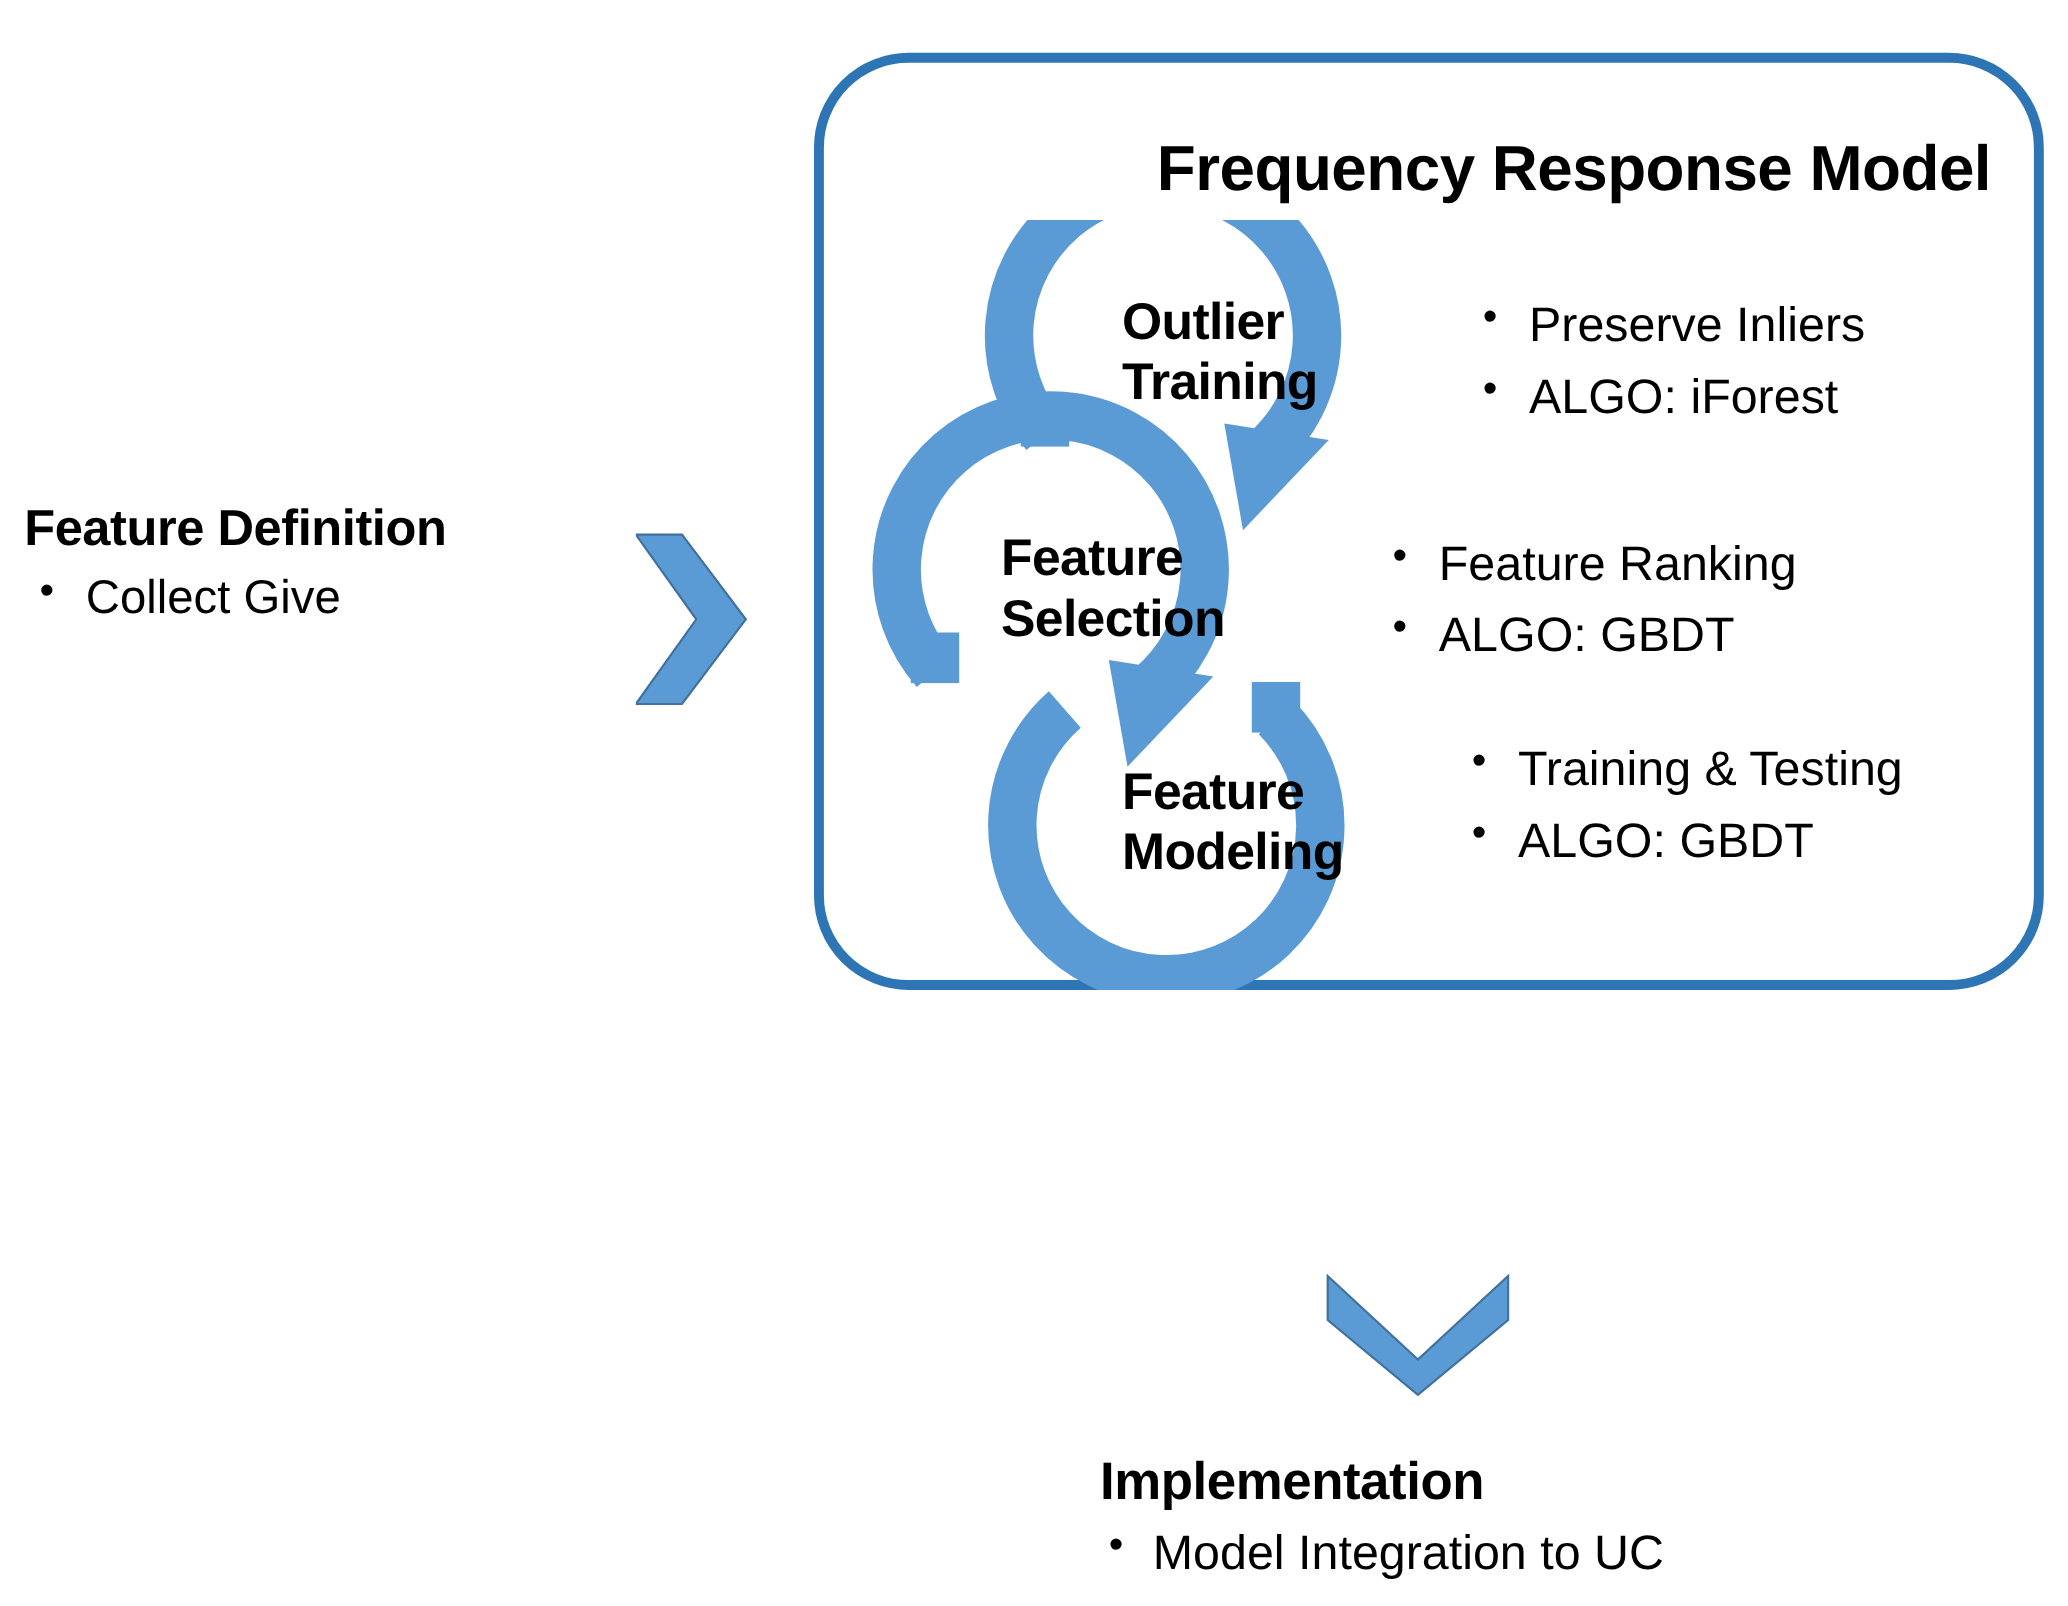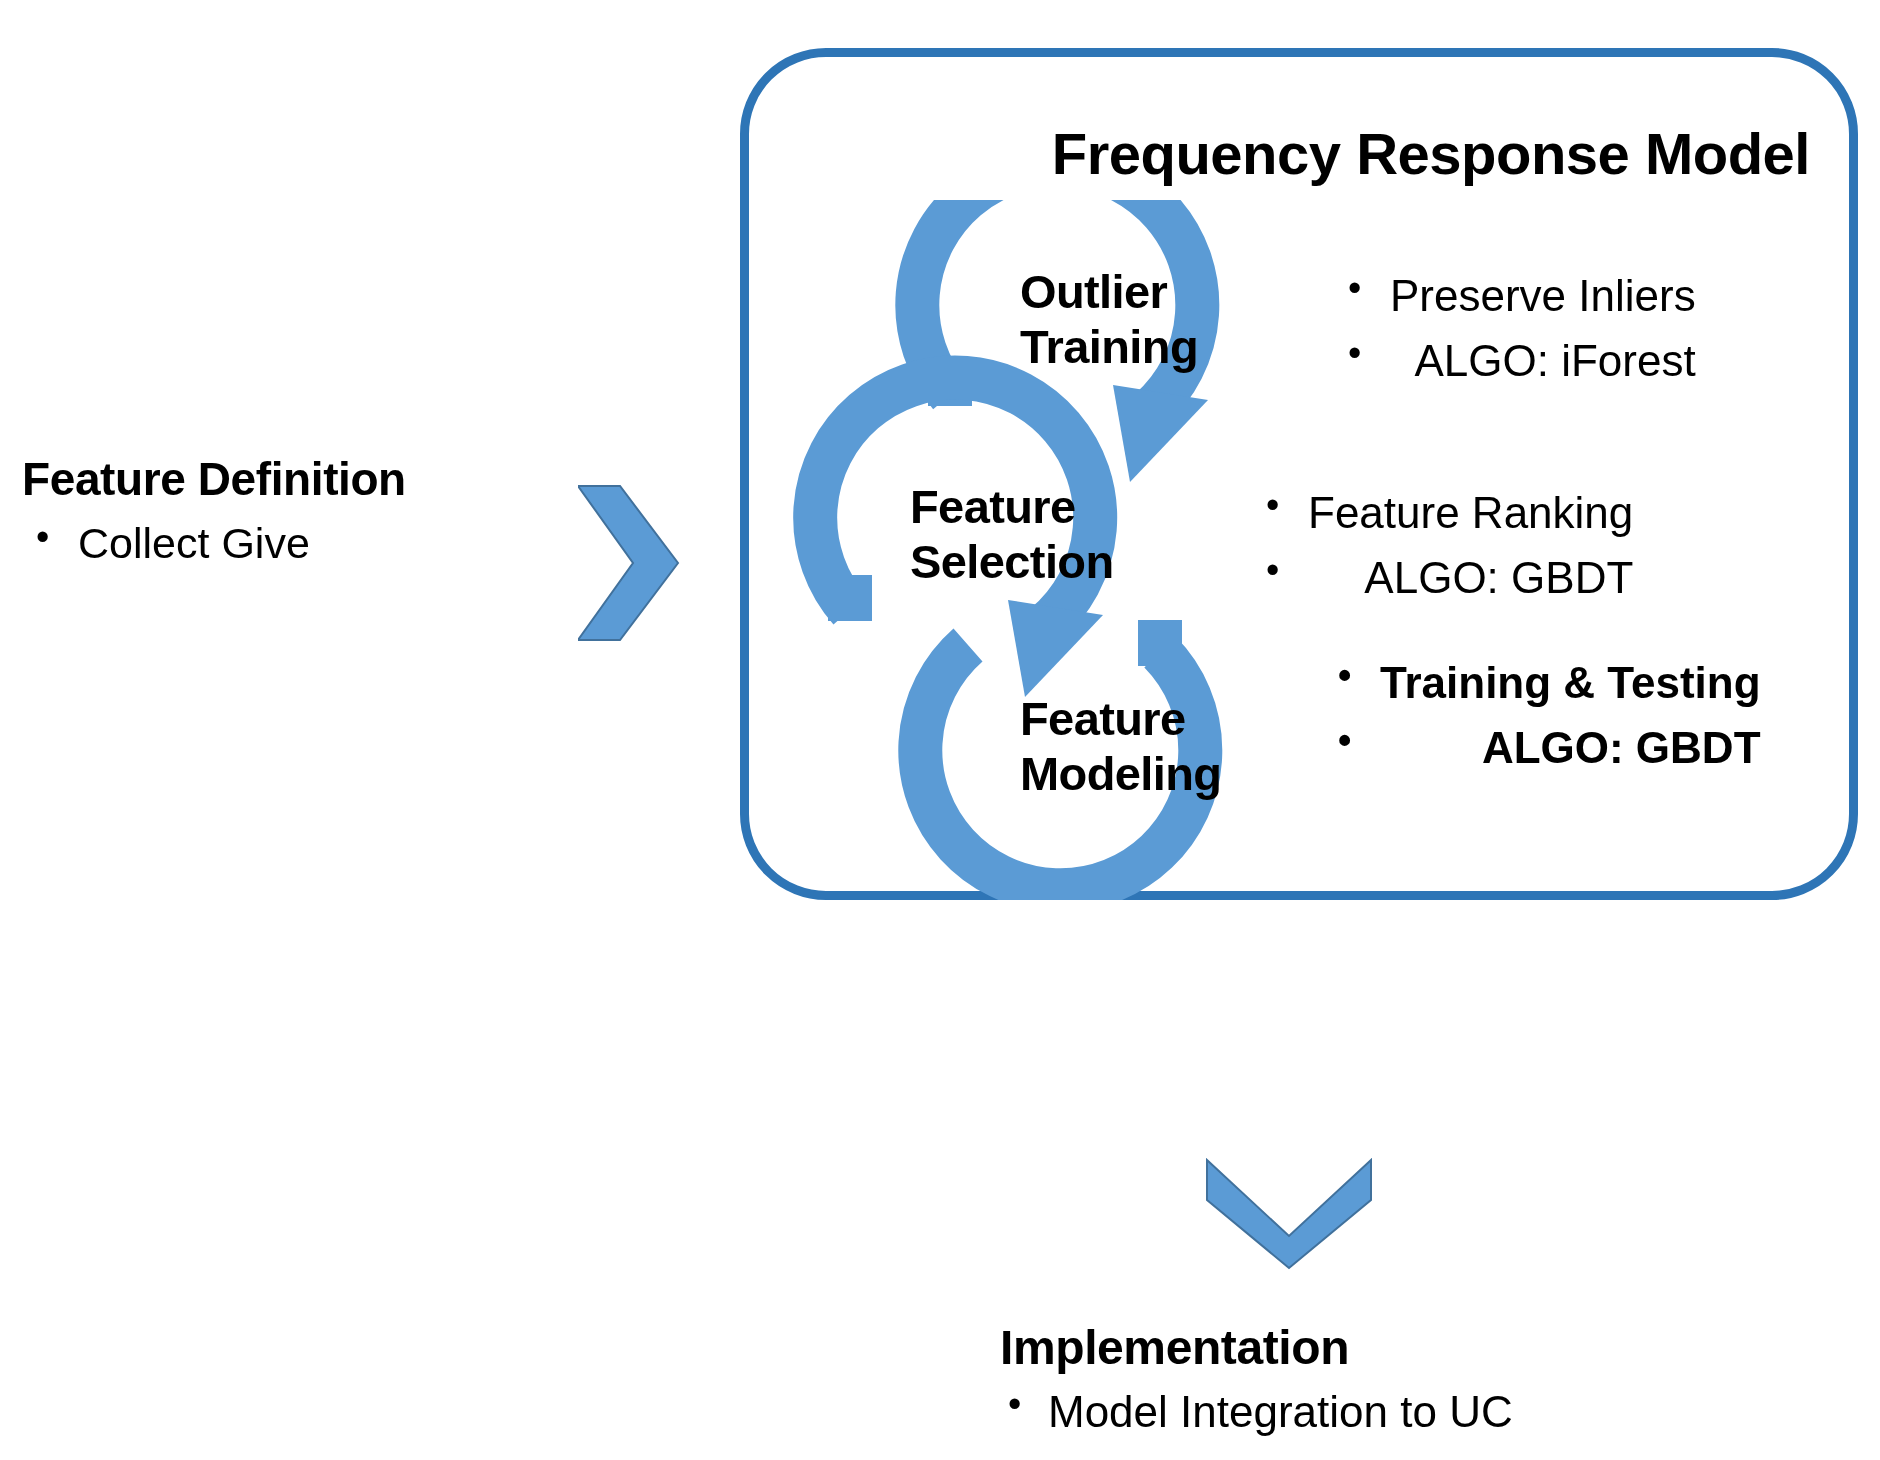--- a/index.html
+++ b/index.html
@@ -110,21 +110,20 @@
     margin: 0;
     padding: 0;
     z-index: 4;
   }
   .stage-bullets li {
     font-size: 44px;
     line-height: 1.48;
     padding-left: 50px;
     position: relative;
     white-space: nowrap;
-    text-align: right;
   }
   .stage-bullets li::before {
     content: "\2022";
     position: absolute;
     left: 8px;
     top: -3px;
     font-size: 38px;
   }
 
   
@@ -229,21 +228,21 @@
   </div>
   <ul class="stage-bullets" style="left:1258px; top:480px;">
     <li>Feature Ranking</li>
     <li>ALGO: GBDT</li>
   </ul>
 
   <div class="stage-label" style="left:1020px; top:692px; width:280px;">
     <div>Feature</div>
     <div>Modeling</div>
   </div>
-  <ul class="stage-bullets" style="left:1330px; top:650px;font-weight:bold;">
+  <ul class="stage-bullets" style="left:1330px; top:667px;">
     <li>Training &amp; Testing</li>
     <li>ALGO: GBDT</li>
   </ul>
 
   <svg class="chevron-down" viewBox="0 0 172 112">
     <polygon points="4,2 86,78 168,2 168,42 86,110 4,42" fill="#5B9BD5" stroke="#41719C" stroke-width="2"></polygon>
   </svg>
 
   <div class="impl-block">
     <div class="impl-title">Implementation</div>

